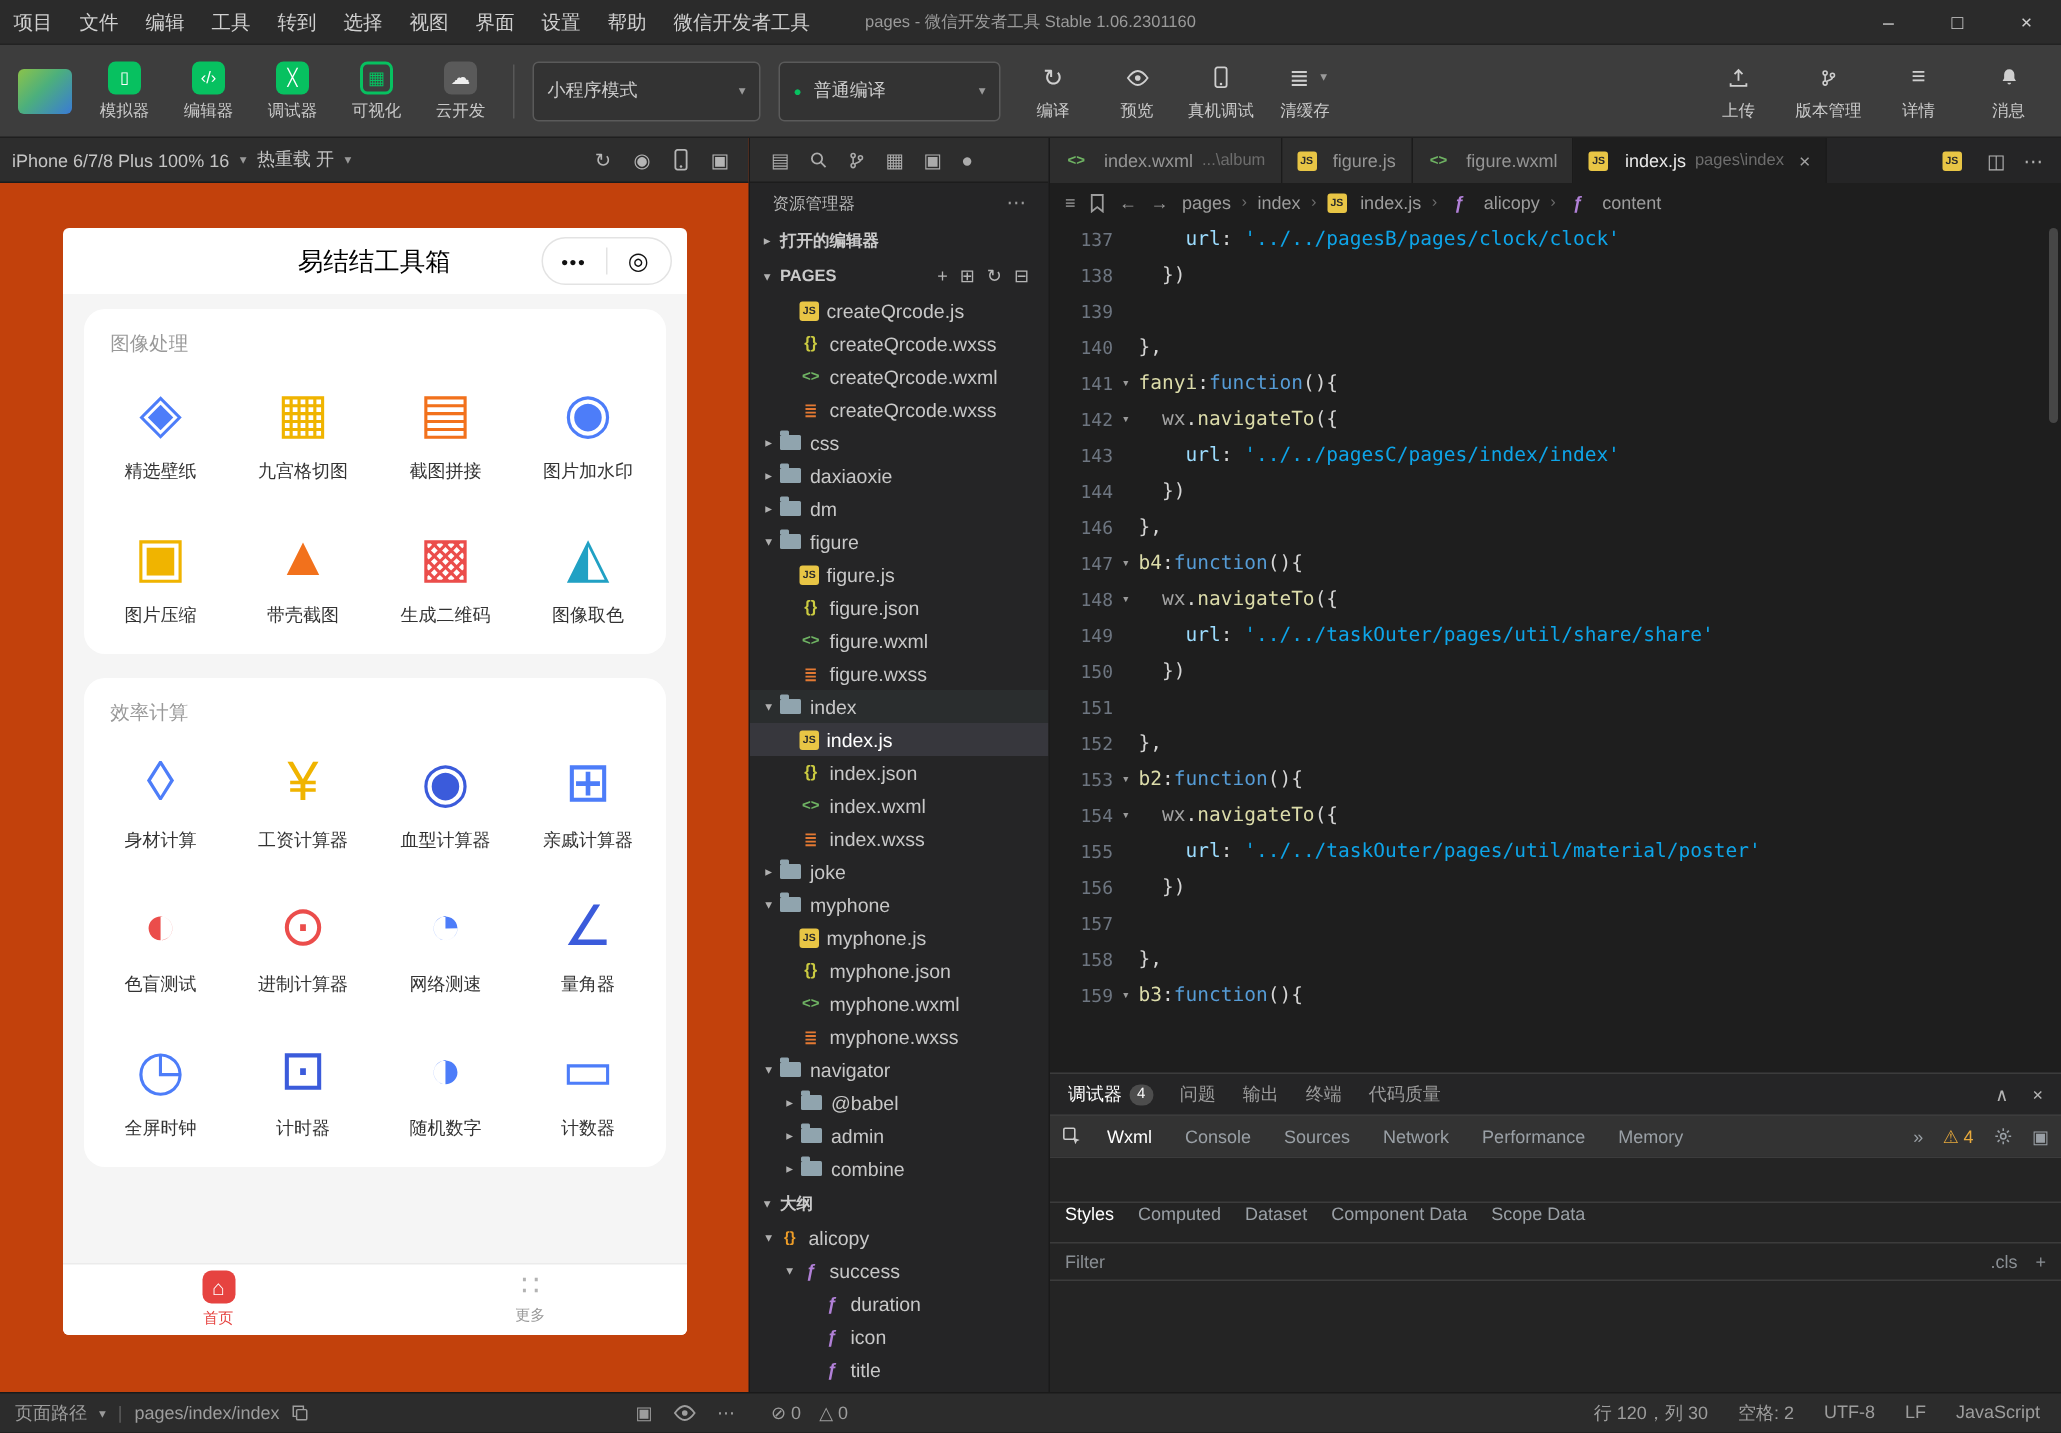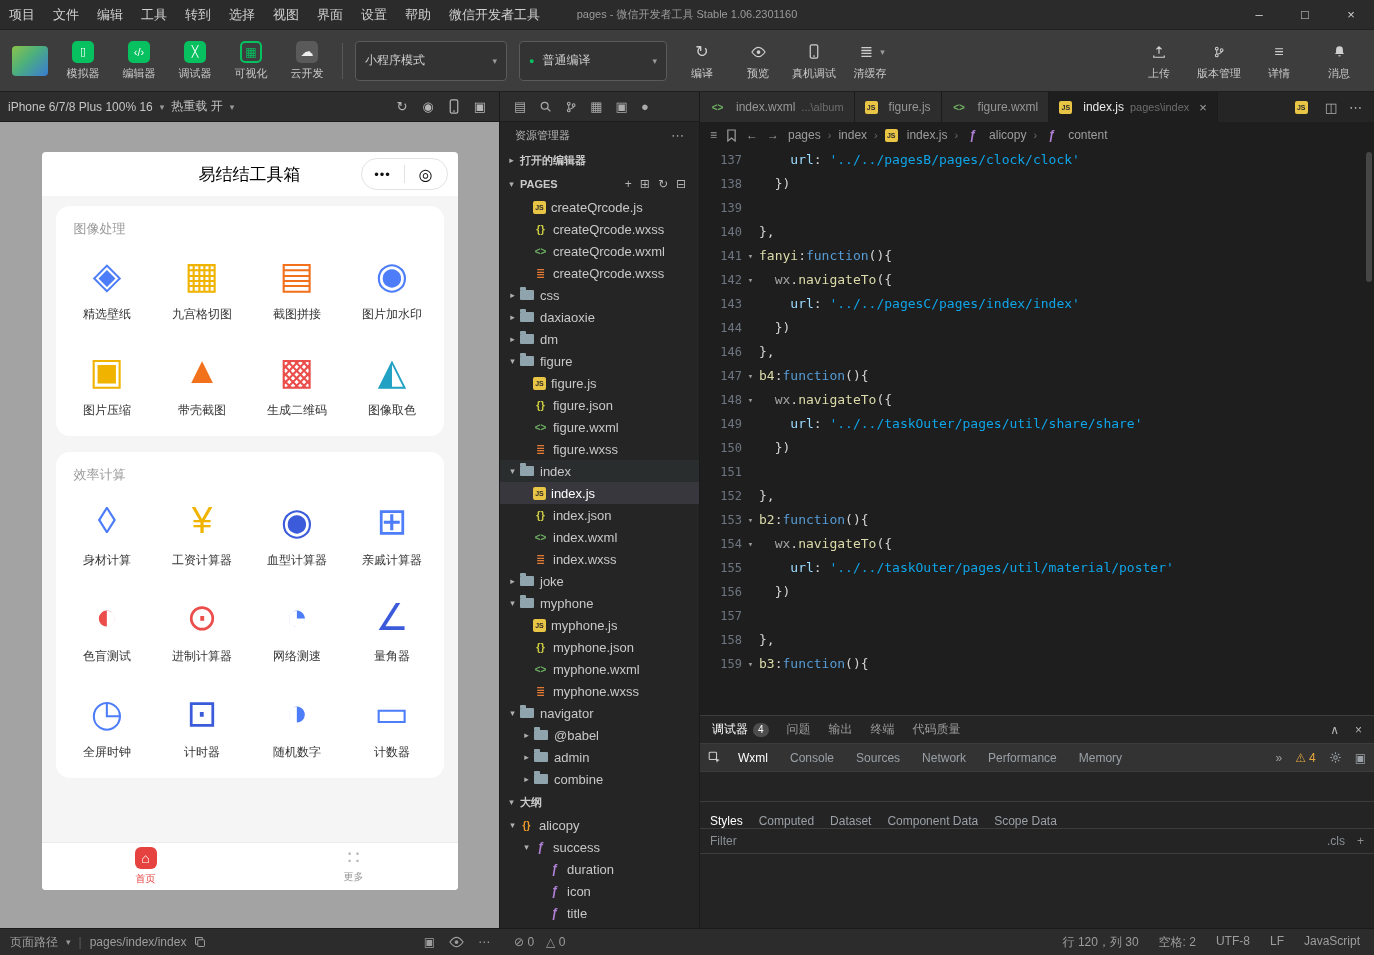--- a/index.html
+++ b/index.html
@@ -31,21 +31,21 @@
   .tb-select .grow{flex:1}
   .caret{font-size:9px;color:#9a9a9a}
   .green-dot{color:#07c160;font-size:9px}
   .tb-right{margin-left:auto;display:flex;gap:14px}
   .ic-row{display:flex;align-items:center;gap:3px;height:22px}
 
   
   .main{display:flex;height:836px}
 
   
-  .sim-panel{width:500px;flex:none;display:flex;flex-direction:column;background:#a3a3a3;border-right:1px solid #1a1a1a}
+  .sim-panel{width:500px;flex:none;display:flex;flex-direction:column;background:#c2410c;border-right:1px solid #1a1a1a}
   .sim-toolbar{height:30px;background:#2d2d2d;display:flex;align-items:center;padding:0 8px;gap:7px;color:#c5c5c5;font-size:12px;border-bottom:1px solid #1c1c1c}
   .sim-toolbar .spacer{flex:1}
   .sim-ic{color:#b5b5b5;font-size:13px;width:22px;display:flex;justify-content:center}
   .sim-stage{flex:1;overflow:hidden}
   .phone{width:416px;height:738px;margin:30px auto 0;background:#fff;border-radius:4px;display:flex;flex-direction:column;overflow:hidden;color:#000}
   .p-status{height:30px;display:flex;align-items:center;padding:0 12px;font-size:13px;position:relative}
   .p-status .dots{font-size:7px;letter-spacing:1px;margin-right:5px}
   .p-status .carrier{font-weight:700;margin-right:5px}
   .p-time{position:absolute;left:50%;transform:translateX(-50%);font-weight:700}
   .p-batt-group{margin-left:auto;display:flex;align-items:center;gap:5px;font-size:12px}
@@ -120,21 +120,21 @@
   .dbg-tab{color:#9b9b9b;display:flex;align-items:center;gap:5px}
   .dbg-tab.active{color:#fff}
   .badge{background:#4d4d4d;color:#fff;border-radius:8px;padding:0 5px;font-size:10px;height:14px;line-height:14px}
   .dbg-right{margin-left:auto;display:flex;gap:16px;color:#b5b5b5;font-size:12px}
   .devtools-tabs{height:28px;display:flex;align-items:center;padding:0 8px;gap:4px;background:#333;border-top:1px solid #3c3c3c;font-size:12px}
   .dt-tab{padding:0 9px;color:#9aa0a6}
   .dt-tab.active{color:#fff}
   .dt-right{margin-left:auto;display:flex;align-items:center;gap:13px;color:#9aa0a6}
   .warn{color:#e7a93c;display:flex;align-items:center;gap:3px}
   .domtree{height:30px;background:#242424;border-top:1px solid #3c3c3c}
-  .insp-tabs{height:27px;display:flex;align-items:flex-end;padding:0 10px;gap:16px;background:#242424;border-top:1px solid #3c3c3c;font-size:12px}
+  .insp-tabs{height:27px;display:flex;align-items:flex-start;padding:0 10px;gap:16px;background:#242424;border-top:1px solid #3c3c3c;font-size:12px}
   .insp-tab{color:#9aa0a6}
   .insp-tab.active{color:#fff}
   .filter-row{height:26px;display:flex;align-items:center;padding:0 10px;gap:12px;background:#242424;border-top:1px solid #3c3c3c;border-bottom:1px solid #3c3c3c;color:#8a8f94}
   .filter-row .grow{flex:1}
   .styles-content{flex:1;background:#242424}
 
   
   .statusbar{height:27px;background:#2c2c2c;border-top:1px solid #1a1a1a;display:flex;align-items:center;font-size:12px;color:#9d9d9d}
   .sb-left{width:500px;flex:none;display:flex;align-items:center;gap:8px;padding:0 10px}
   .sb-left .auto{margin-left:auto;display:flex;gap:14px;align-items:center}

